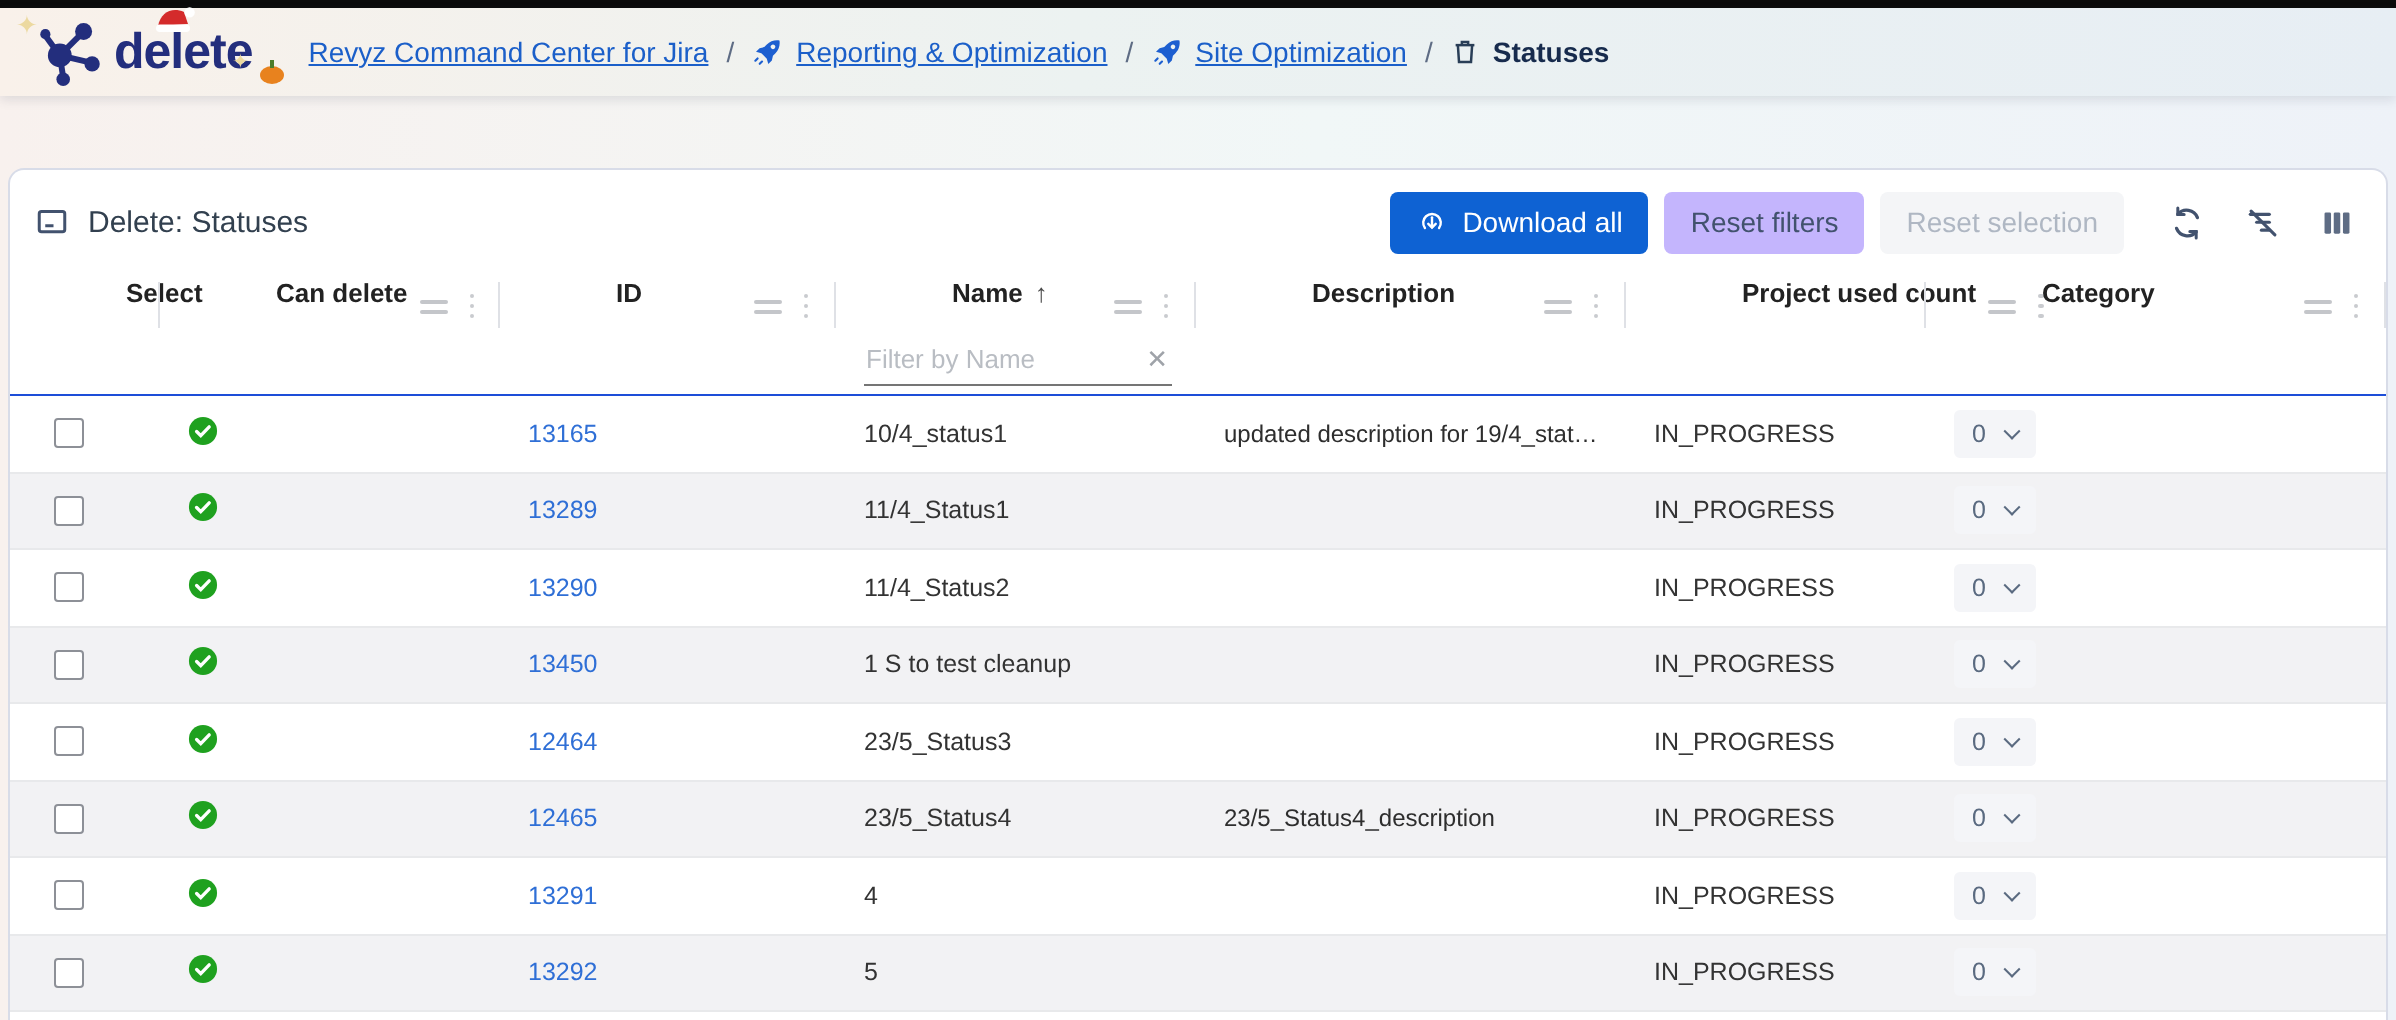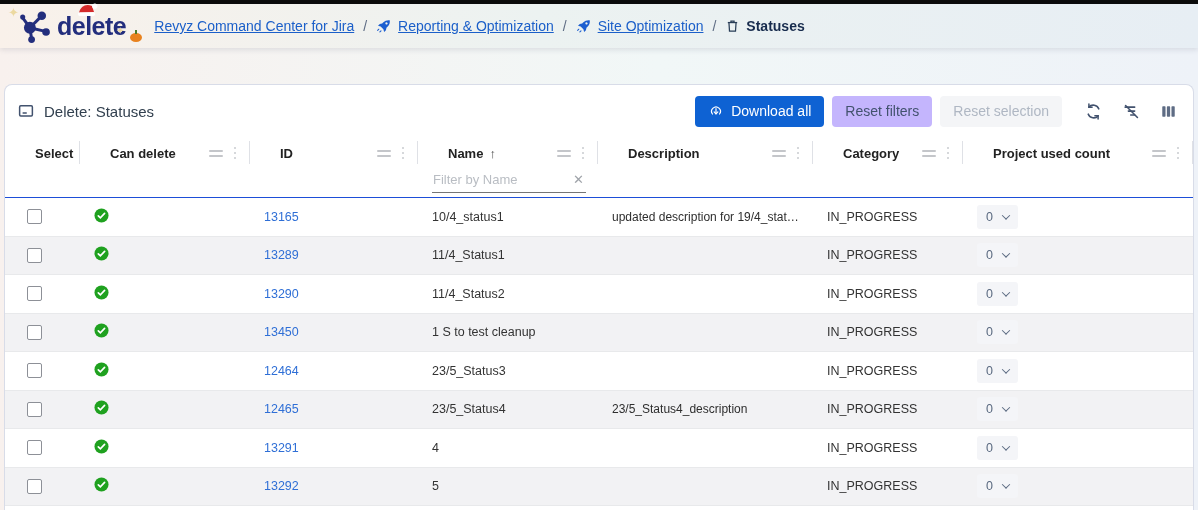--- a/index.html
+++ b/index.html
@@ -53,22 +53,22 @@
     padding: 0 13px; cursor: pointer; }
   .btn-primary { background: #0e62d3; color: #fff; }
   .btn-secondary { background: #c4b5fd; color: #42526e; }
   .btn-disabled { background: #f4f5f7; color: #afb7c3; cursor: default; }
   .icon-btn { background: transparent; border: none; padding: 2px; cursor: pointer; display: flex; align-items: center; }
   .icon-group { display: flex; align-items: center; gap: 15px; margin-left: 12px; }
 
   
   .grid-cols { display: grid; grid-template-columns: 75px 170px 168px 180px 215px 150px 1fr; }
   .thead-row { height: 28px; align-items: center; margin-top: 2px; }
-  .hcell { display: flex; align-items: center; gap: 6px; padding: 0 10px 0 30px;
-    position: relative; height: 100%; font-size: 13px; font-weight: bold; color: #222; white-space: nowrap; }
+  .hcell { display: flex; gap: 6px; padding: 0 10px 0 14px;
+    position: relative; height: 100%; font-size: 13px; font-weight: bold; color: #222; white-space: nowrap; margin-left: 44px; }
   .hcell .vline { position: absolute; right: 0; top: 2px; height: 23px; width: 1px; background: #dfe1e6; }
   .hicons { margin-left: auto; display: flex; align-items: center; gap: 11px; padding-right: 4px; }
   .eq-icon { display: flex; flex-direction: column; gap: 3px; width: 14px; cursor: pointer; }
   .eq-icon i { display: block; height: 2px; background: #c4c6ca; border-radius: 1px; }
   .dots-icon { display: flex; flex-direction: column; gap: 2.5px; cursor: pointer; }
   .dots-icon i { width: 2.5px; height: 2.5px; border-radius: 50%; background: #c9cbcf; }
   .sort-arrow { font-weight: 400; font-size: 13px; color: #4a4a4a; }
 
   .filter-row { height: 30px; align-items: center; }
   .filter-box { display: flex; align-items: center; justify-content: space-between;
@@ -264,36 +264,36 @@
             </span>
           <span class="dots-icon">
               <i></i>
               <i></i>
               <i></i>
             </span>
         </span>
           <span class="vline"></span>
       </div>
       <div class="hcell">
-        <span>Category</span>
+        <span>Project used count</span>
         <span class="hicons">
           <span class="eq-icon">
               <i></i>
               <i></i>
             </span>
           <span class="dots-icon">
               <i></i>
               <i></i>
               <i></i>
             </span>
         </span>
           <span class="vline"></span>
       </div>
       <div class="hcell">
-        <span>Project used count</span>
+        <span>Category</span>
         <span class="hicons">
           <span class="eq-icon">
               <i></i>
               <i></i>
             </span>
           <span class="dots-icon">
               <i></i>
               <i></i>
               <i></i>
             </span>

